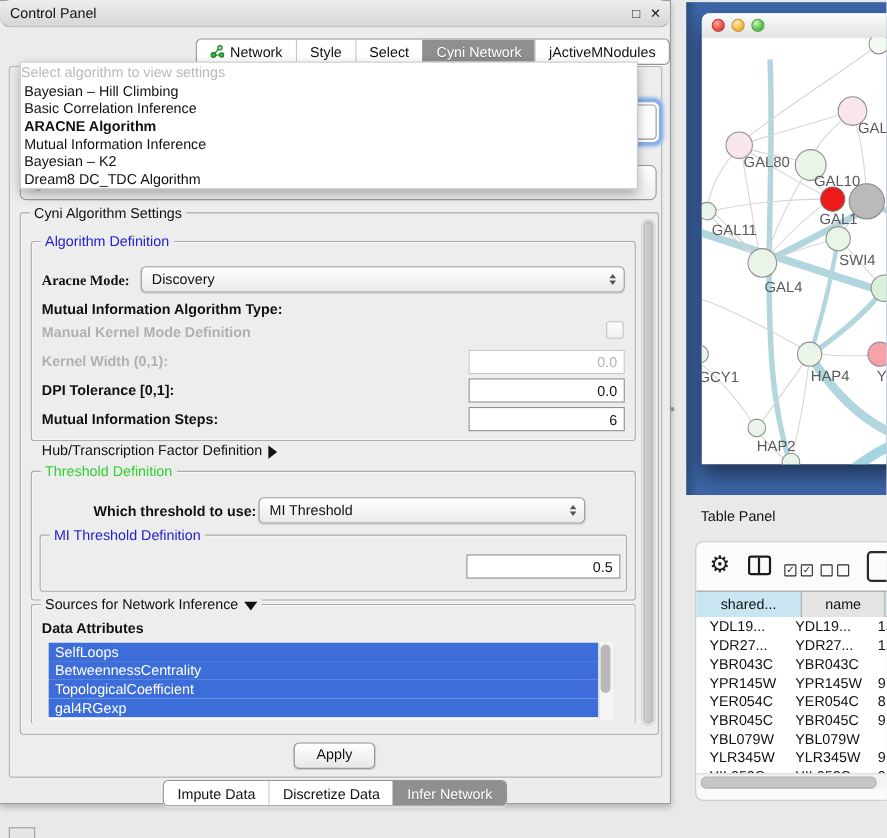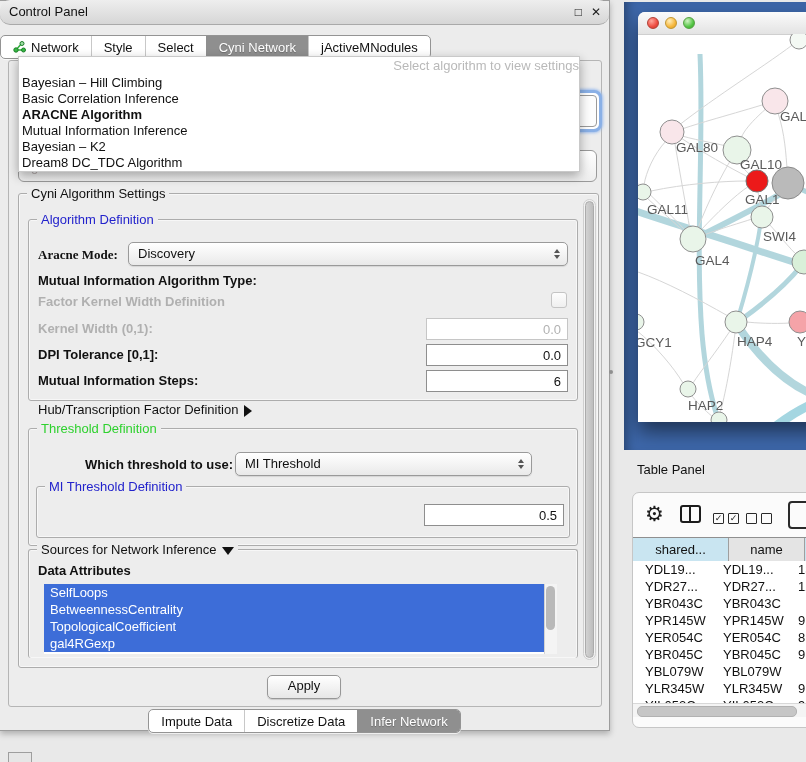--- a/index.html
+++ b/index.html
@@ -15,36 +15,36 @@
   #cp-title{padding-left:9px;}
   #cp-controls{position:absolute;right:8px;top:0;height:24px;display:flex;align-items:center;gap:9px;}
   .tb-icon{font-weight:bold;font-size:12px;color:#1a1a1a;line-height:1;}
 
   
   .seg{display:inline-flex;border:1px solid #949494;border-radius:5px;background:#fff;overflow:hidden;
        height:22px;box-shadow:0 1px 0 rgba(255,255,255,.7);}
   .seg .tab{display:flex;align-items:center;gap:5px;padding:0 12px;border-left:1px solid #c8c8c8;color:#111;}
   .seg .tab:first-child{border-left:none;}
   .seg .tab.sel{background:#8f8f8f;color:#fff;border-left-color:#8f8f8f;text-shadow:0 1px 1px rgba(0,0,0,.25);}
-  #top-tabs{left:0;top:35px;width:609px;text-align:left;}
+  #top-tabs{left:0;top:35px;width:609px;text-align:right;}
   #bottom-tabs{left:0;top:709px;width:609px;text-align:center;}
 
   #cp-body{left:8px;top:60px;width:592px;height:645px;border:1px solid #b5b5b5;border-radius:3px;background:#ededed;}
 
   
   #focus-ring{left:546px;top:90px;width:50px;height:36px;border:3px solid #8ab0e6;border-radius:8px;
       box-shadow:0 0 3px 1px #9cbcec;background:#fff;}
   #focus-ring .inner{position:absolute;inset:2px;border:1px solid #9a9a9a;border-radius:4px;background:#fdfdfd;}
   #bg-combo{left:18px;top:150px;width:579px;height:32px;border:1px solid #9a9a9a;border-radius:6px;
       background:linear-gradient(#ffffff,#eeeeee);line-height:32px;padding-left:12px;color:#b7aeae;box-sizing:border-box;}
 
   
   #algo-popup{left:18px;top:56px;width:560px;height:114px;background:#fff;border:1px solid #c9c9c9;
       box-shadow:0 4px 10px rgba(0,0,0,.32);z-index:10;}
-  #algo-popup .ph{height:18px;line-height:18px;text-align:right;color:#b9b9b9;}
+  #algo-popup .ph{height:18px;line-height:18px;text-align:left;color:#b9b9b9;}
   #algo-popup .opt{height:16px;line-height:16px;padding-left:3px;white-space:nowrap;}
   #algo-popup .opt.bold{font-weight:bold;}
 
   
   .group{border:1px solid #acacac;border-radius:3px;box-shadow:inset 0 0 0 1px rgba(255,255,255,.55);}
   .gtitle{position:absolute;top:-8px;left:8px;background:#ededed;padding:0 4px;line-height:15px;white-space:nowrap;}
   .gtitle.blue{color:#2222cc;}
   .gtitle.green{color:#2ed12e;}
   .blabel{font-weight:bold;white-space:nowrap;}
   .dlabel{color:#b0b0b0;white-space:nowrap;}
@@ -190,21 +190,21 @@
   </div>
   <div class="abs blabel" style="left:38px;top:243px;line-height:24px;font-family:Liberation Serif, serif;">Aracne Mode:</div>
   <div class="abs combo" style="left:128px;top:242px;width:440px;">
     <span>Discovery</span>
     <span class="stepper">
         <span class="tri-up"></span>
         <span class="tri-dn"></span>
       </span>
   </div>
   <div class="abs blabel" style="left:38px;top:269px;line-height:24px;">Mutual Information Algorithm Type:</div>
-  <div class="abs dlabel" style="left:38px;top:294px;font-weight:bold;">Factor Kernel Width Definition</div>
+  <div class="abs dlabel" style="left:38px;top:294px;font-weight:bold;">Manual Kernel Mode Definition</div>
   <div class="abs checkbox" style="left:551px;top:292px;"></div>
   <div class="abs dlabel" style="left:38px;top:318px;line-height:22px;font-weight:bold;">Kernel Width (0,1):</div>
   <div class="abs field disabled" style="left:426px;top:318px;width:142px;">0.0</div>
   <div class="abs blabel" style="left:38px;top:344px;line-height:22px;">DPI Tolerance [0,1]:</div>
   <div class="abs field" style="left:426px;top:344px;width:142px;">0.0</div>
   <div class="abs blabel" style="left:38px;top:370px;line-height:22px;">Mutual Information Steps:</div>
   <div class="abs field" style="left:426px;top:370px;width:142px;">6</div>
 
   <div class="abs" style="left:38px;top:402px;">
     <span>Hub/Transcription Factor Definition</span><span class="tri-right"></span>

